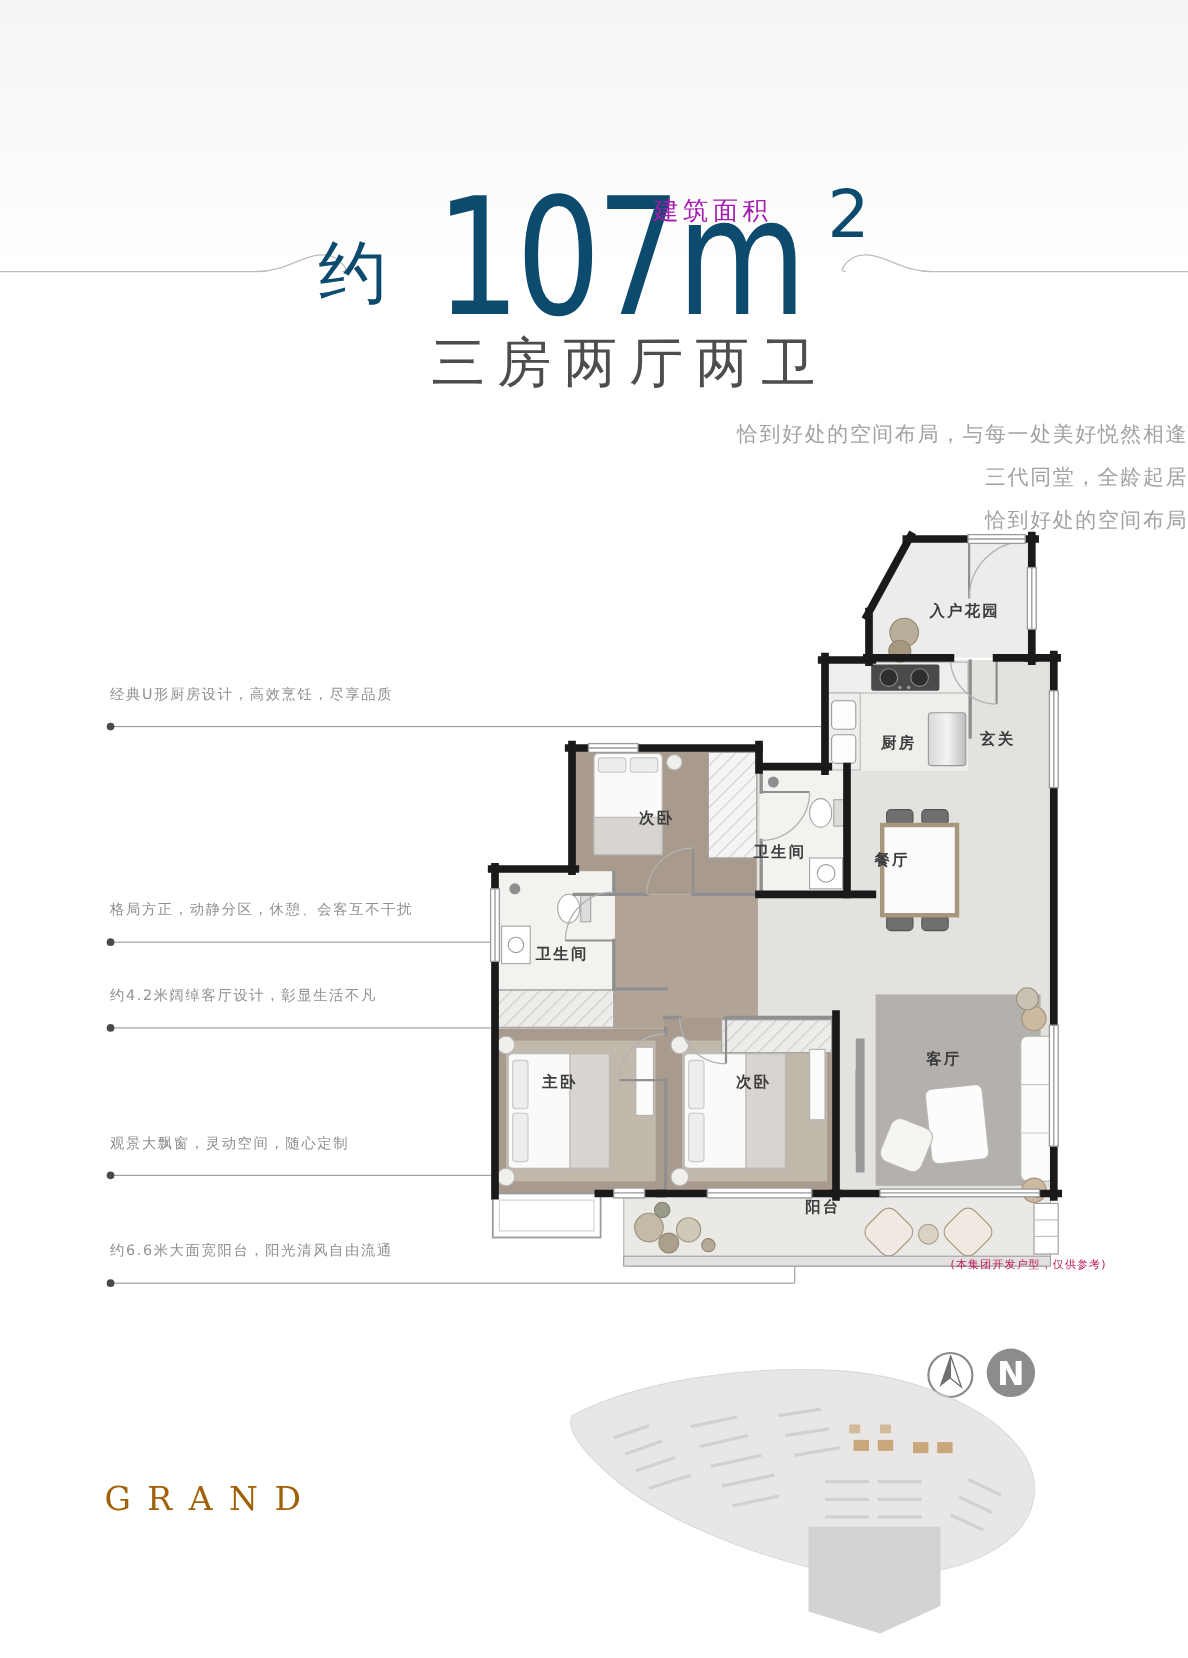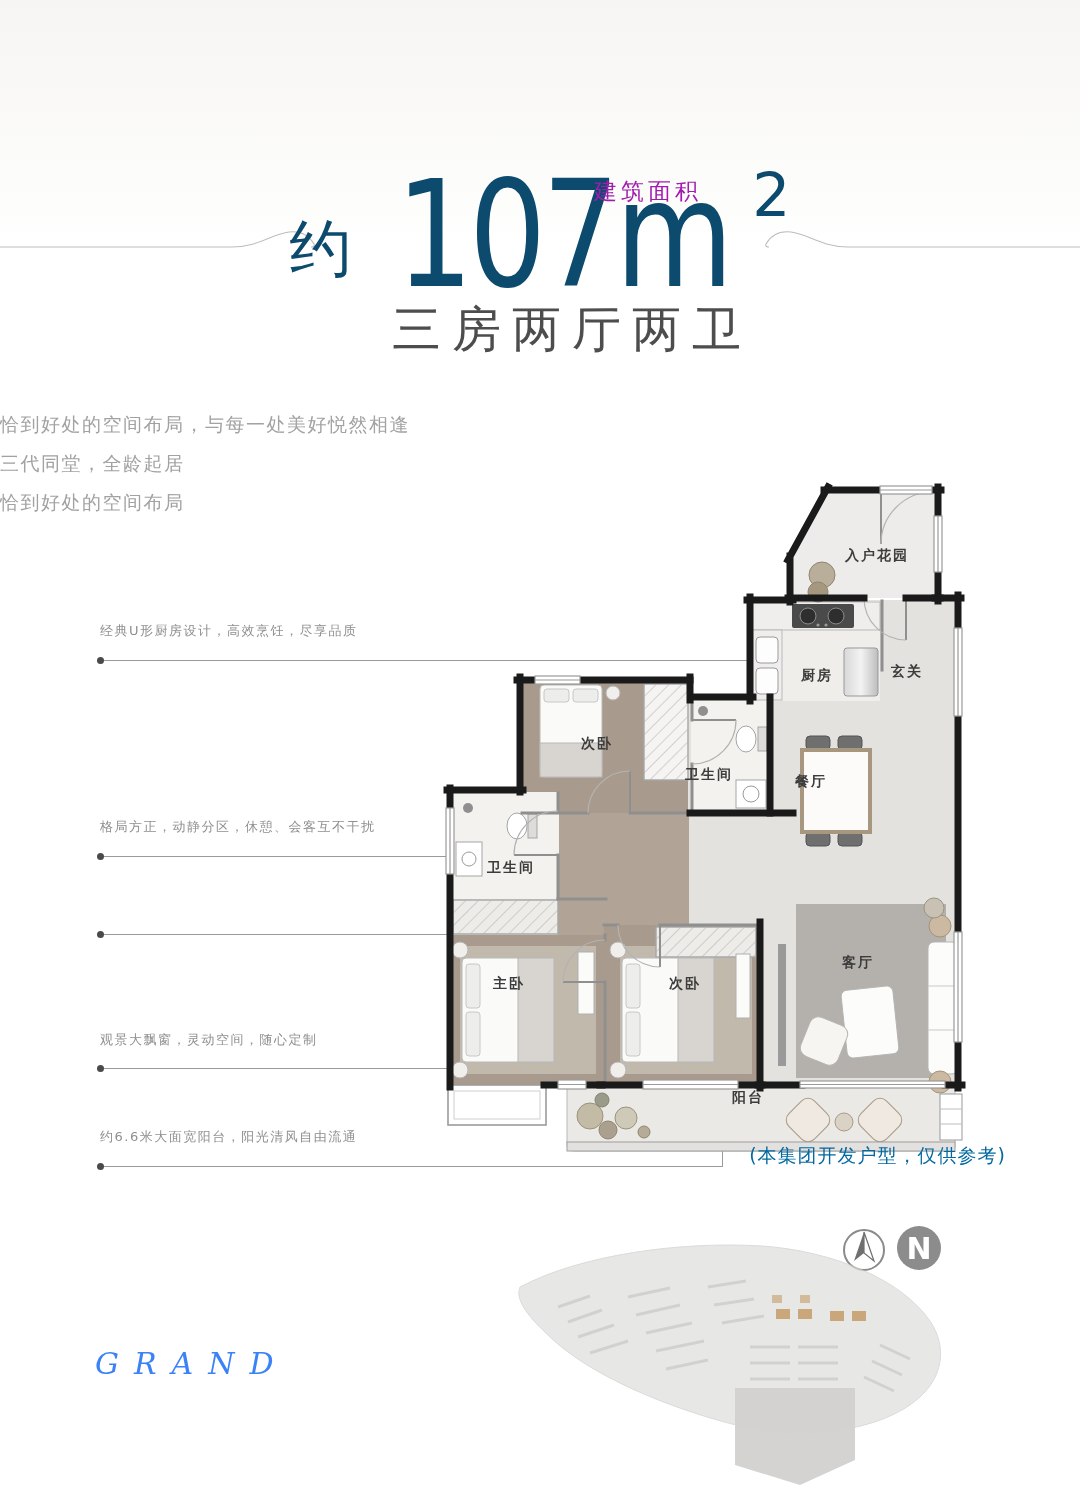--- a/index.html
+++ b/index.html
@@ -9,34 +9,34 @@
         background:linear-gradient(180deg,#f6f5f3 0%,#fdfdfc 85%,#ffffff 100%);}
   
   .title-row{position:absolute;top:160px;left:0;width:100%;text-align:center;white-space:nowrap;color:#0c4a6e;}
   .approx{font-size:62px;vertical-align:16px;letter-spacing:0;}
   .big-num{display:inline-block;font-size:148px;line-height:1;letter-spacing:-5px;
         transform:scaleX(.82);transform-origin:60% bottom;}
   .sup{font-size:60px;vertical-align:70px;margin-left:-6px;}
   .area-label{position:absolute;top:176px;left:594px;font-size:23px;letter-spacing:4px;color:#a21caf;}
   .subtitle{position:absolute;top:297px;left:0;width:100%;text-align:center;
         font-size:49px;letter-spacing:11px;color:#4d4d4d;margin-left:32px;}
-  .desc{position:absolute;top:376px;left:0;width:100%;text-align:left;
-        font-size:19px;line-height:39px;letter-spacing:1.5px;color:#a2a2a2;margin-top:29px;}
+  .desc{position:absolute;top:376px;left:0;width:100%;text-align:right;
+        font-size:19px;line-height:39px;letter-spacing:1.5px;color:#a2a2a2;}
   
   .callout-text{position:absolute;left:100px;font-size:13px;letter-spacing:1.5px;color:#8f8f8f;white-space:nowrap;}
   .callout-line{position:absolute;left:100px;height:1px;background:#9a9a9a;}
   .callout-line::before{content:"";position:absolute;left:-3px;top:-3px;width:7px;height:7px;
         border-radius:50%;background:#4a4a4a;}
   .callout-riser{position:absolute;width:1px;background:#9a9a9a;}
   
   .room-label{position:absolute;font-size:14px;font-weight:bold;letter-spacing:2px;color:#3c3c3c;white-space:nowrap;}
-  .disclaimer{position:absolute;top:1143px;right:74px;font-size:19px;letter-spacing:1px;color:#0369a1;}
+  .disclaimer{position:absolute;top:1143px;right:74px;font-size:10px;letter-spacing:1px;color:#be185d;}
   
   .brand{position:absolute;left:95px;top:1338px;font-family:"DejaVu Serif","Liberation Serif",serif;
-        font-size:30px;letter-spacing:15px;line-height:52px;color:#3b82f6;font-style:italic;}
+        font-size:30px;letter-spacing:15px;line-height:52px;color:#a16207;}
   .plan,.deco,.compass,.sitemap{position:absolute;}
 </style>
 </head>
 <body>
 
 <div class="page">
   <div class="top-band"></div>
 
   <svg class="deco" width="1080" height="40" style="top:228px;left:0">
     <path d="M0,19 H232 C258,19 272,6 289,4 C302,2.5 310,9 314,16 C314.8,17.4 314,19 311,19" fill="none" stroke="#bdbdbd" stroke-width="1.1"></path>
@@ -51,20 +51,21 @@
     <div>三代同堂，全龄起居</div>
     <div>恰到好处的空间布局</div>
   </div>
 
   <div class="callout-text" style="top:622px">经典U形厨房设计，高效烹饪，尽享品质</div>
   <div class="callout-line" style="top:660px;width:647px"></div>
 
   <div class="callout-text" style="top:818px">格局方正，动静分区，休憩、会客互不干扰</div>
   <div class="callout-line" style="top:856px;width:585px"></div>
 
+  <div class="callout-text" style="top:896px">约4.2米阔绰客厅设计，彰显生活不凡</div>
   <div class="callout-line" style="top:934px;width:690px"></div>
 
   <div class="callout-text" style="top:1031px">观景大飘窗，灵动空间，随心定制</div>
   <div class="callout-line" style="top:1068px;width:427px"></div>
 
   <div class="callout-text" style="top:1128px">约6.6米大面宽阳台，阳光清风自由流通</div>
   <div class="callout-line" style="top:1166px;width:623px"></div>
   <div class="callout-riser" style="left:722px;top:1097px;height:69px"></div>
 
   <svg class="plan" viewBox="0 0 530 690" style="left:440px;top:480px;width:530px;height:690px">

